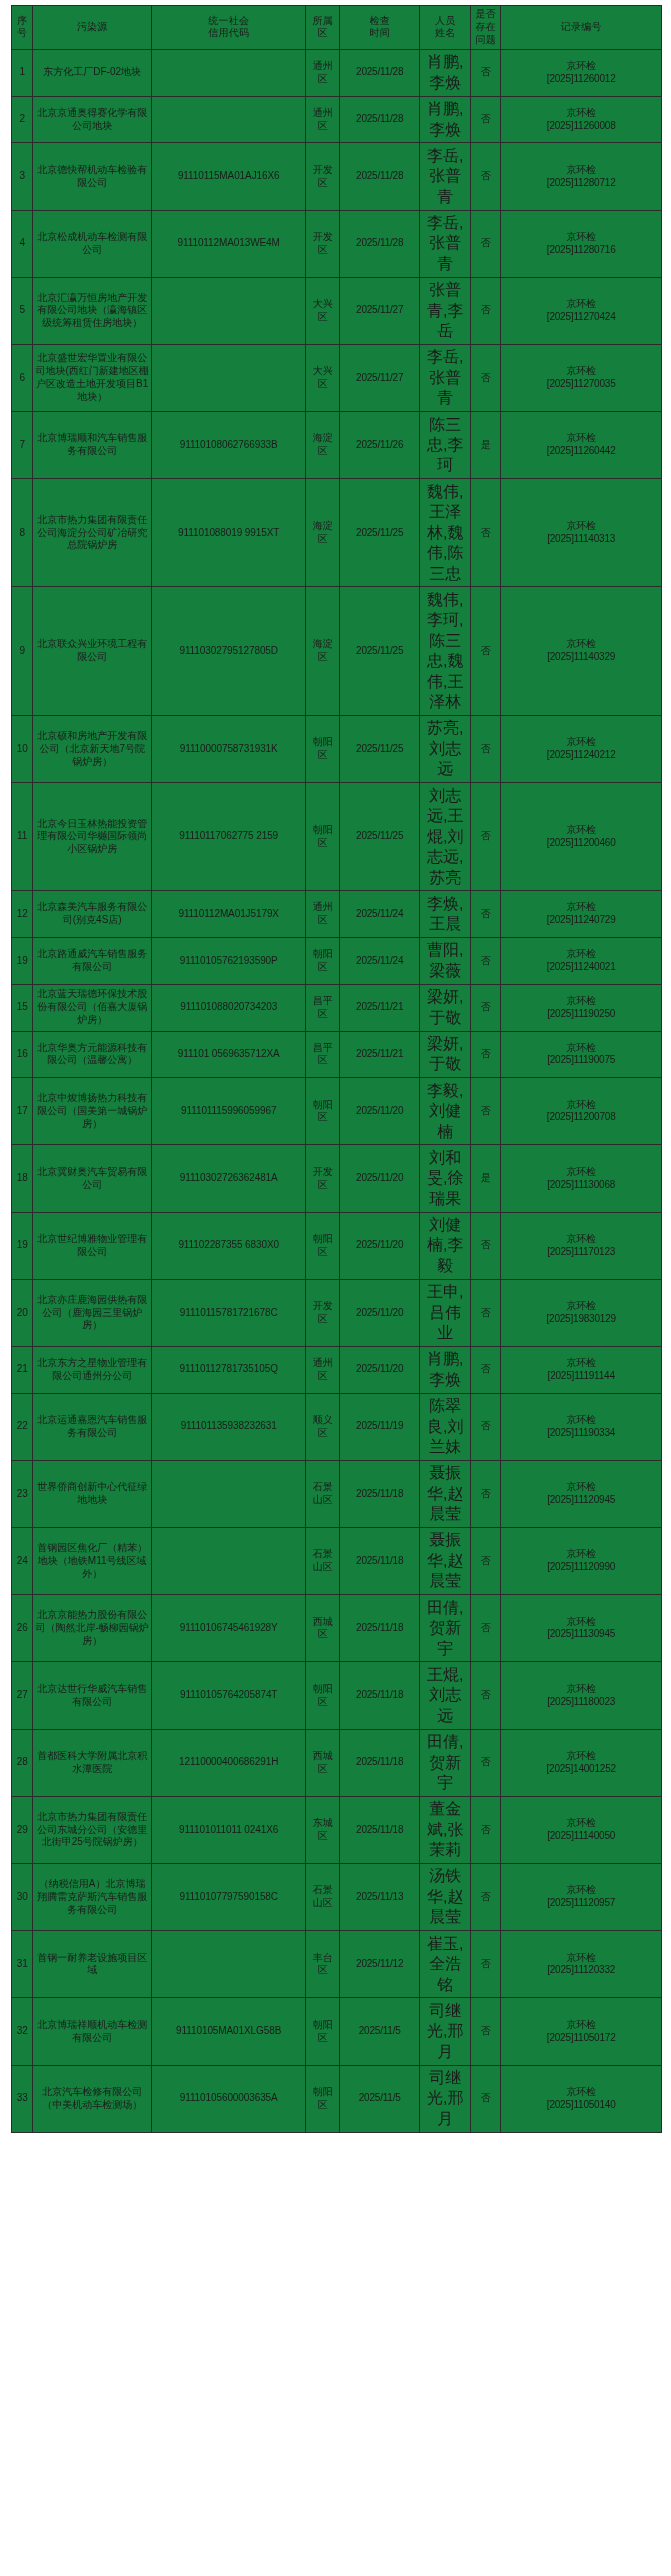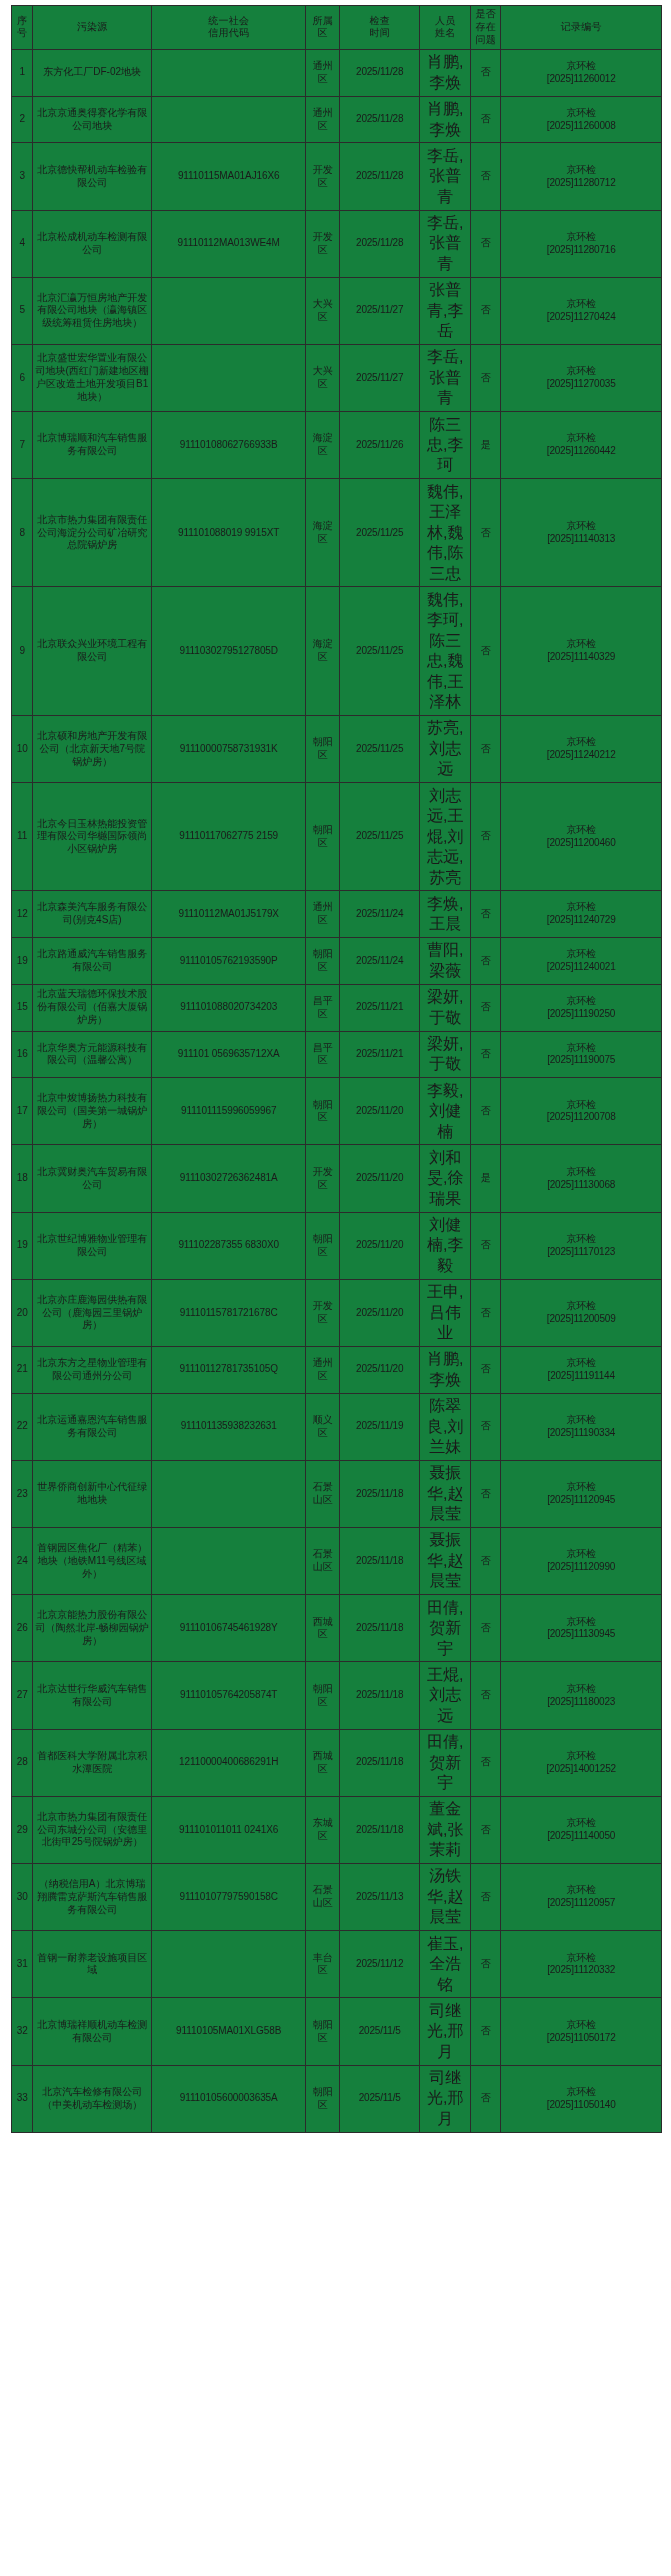--- a/index.html
+++ b/index.html
@@ -352,21 +352,21 @@
         <tr>
           <td class="cell-index col-idx">20</td>
           <td class="cell-source col-src">北京亦庄鹿海园供热有限公司（鹿海园三里锅炉房）</td>
           <td class="cell-code col-code">91110115781721678C</td>
           <td class="cell-district col-dist">开发区</td>
           <td class="cell-time col-time">2025/11/20</td>
           <td class="cell-person col-name">王申,吕伟业</td>
           <td class="cell-problem col-prob">否</td>
           <td class="cell-record col-rec">
             <span class="rec-line">京环检</span>
-            <span class="rec-line">[2025]11200509</span>
+            <span class="rec-line">[2025]19830129</span>
           </td>
         </tr>
         <tr>
           <td class="cell-index col-idx">21</td>
           <td class="cell-source col-src">北京东方之星物业管理有限公司通州分公司</td>
           <td class="cell-code col-code">91110112781735105Q</td>
           <td class="cell-district col-dist">通州区</td>
           <td class="cell-time col-time">2025/11/20</td>
           <td class="cell-person col-name">肖鹏,李焕</td>
           <td class="cell-problem col-prob">否</td>

